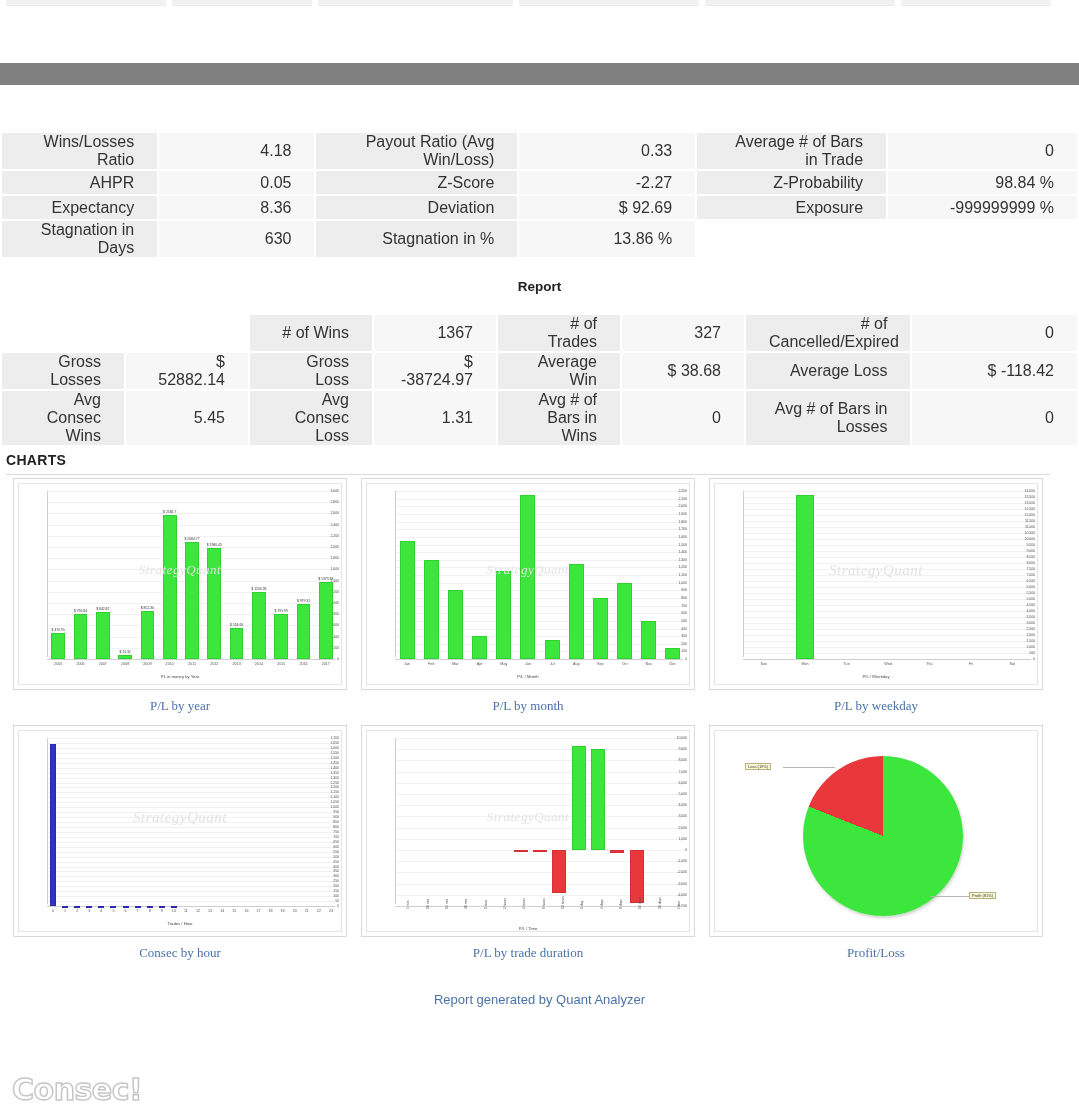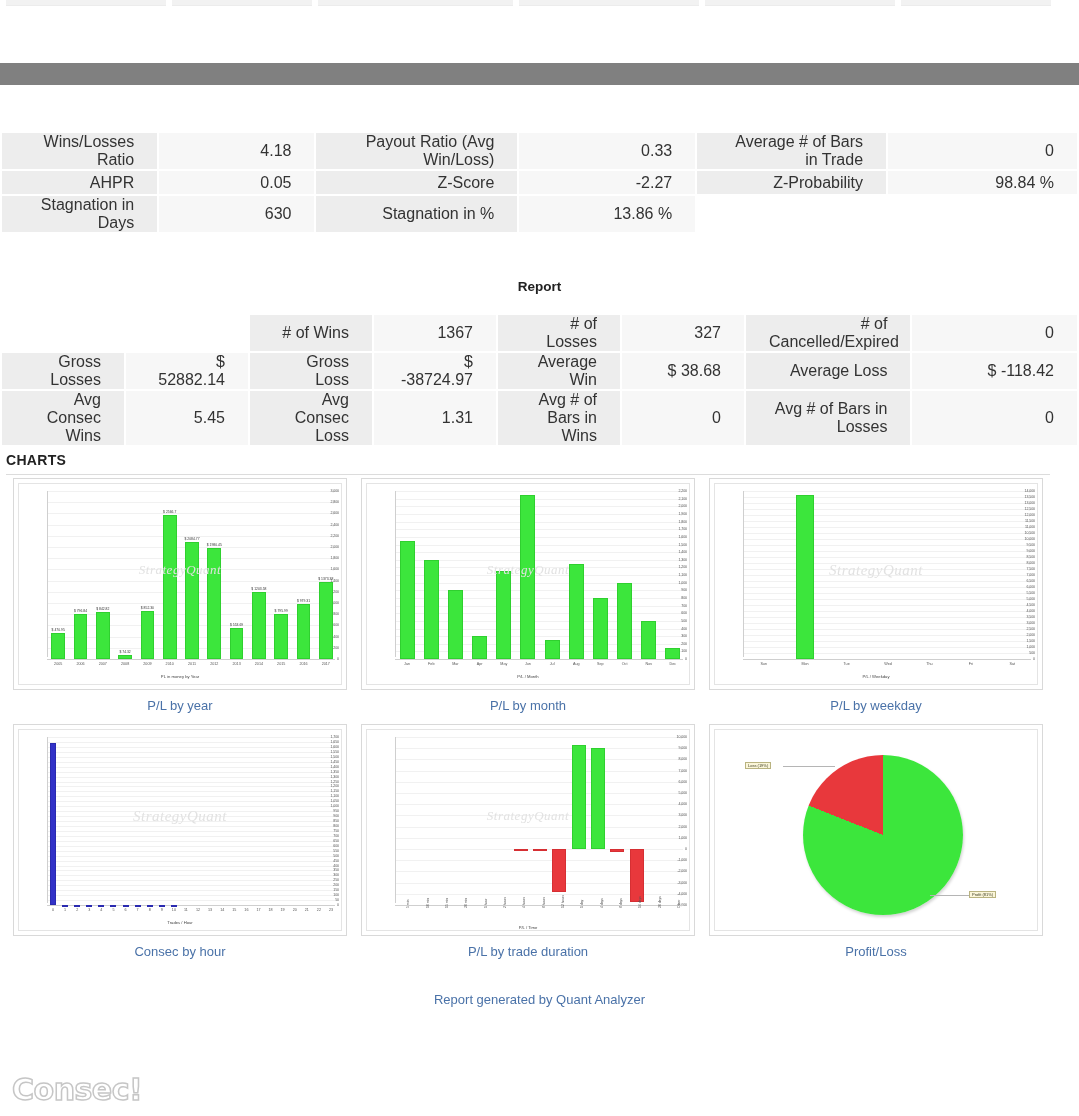--- a/index.html
+++ b/index.html
@@ -66,21 +66,21 @@
   .chart-box {
     width: 334px; height: 212px; margin: 2px auto 0 auto;
     border: 1px solid #d9d9d9; background: #fff; position: relative;
     box-shadow: 0 0 0 2px #fff inset;
   }
   .chart-inner {
     position: absolute; left: 4px; top: 4px; right: 4px; bottom: 4px;
     border: 1px solid #e4e4e4; background: #fff; overflow: hidden;
   }
   .chart-caption {
-    text-align: center; font-size: 13px; color: #4a72a8; margin-top: 8px;
+    text-align: center; font-size: 13px; color: #4a72a8; margin-top: 8px; font-family: Liberation Serif, serif;
   }
   .row2 { margin-top: 9px; }
 
   
   .plot { position: absolute; inset: 0; }
   .ylab {
     position: absolute; right: 2px; font-size: 3.6px; color: #555;
     transform: translateY(-50%); white-space: nowrap; letter-spacing: -0.1px;
   }
   .grid-line { position: absolute; left: 28px; right: 6px; border-top: 1px solid #f1f1f1; }
@@ -175,20 +175,28 @@
       </tr>
       <tr>
         <td class="lbl">AHPR</td>
         <td class="val">0.05</td>
         <td class="lbl">Z-Score</td>
         <td class="val">-2.27</td>
         <td class="lbl">Z-Probability</td>
         <td class="val">98.84 %</td>
       </tr>
       <tr>
+        <td class="lbl">Expectancy</td>
+        <td class="val">8.36</td>
+        <td class="lbl">Deviation</td>
+        <td class="val">$ 92.69</td>
+        <td class="lbl">Exposure</td>
+        <td class="val">-999999999 %</td>
+      </tr>
+      <tr>
         <td class="lbl">Stagnation in Days</td>
         <td class="val">630</td>
         <td class="lbl">Stagnation in %</td>
         <td class="val">13.86 %</td>
         <td class="blank"></td>
         <td class="blank"></td>
       </tr>
     </tbody>
   </table>
 </div>
@@ -206,21 +214,21 @@
         <col style="width:11.5%">
       <col style="width:15.5%">
         <col style="width:15.5%">
     </colgroup>
     <tbody>
       <tr>
         <td class="blank"></td>
         <td class="blank"></td>
         <td class="lbl"># of Wins</td>
         <td class="val">1367</td>
-        <td class="lbl"># of Losses</td>
+        <td class="lbl"># of Trades</td>
         <td class="val">327</td>
         <td class="lbl"># of Cancelled/Expired</td>
         <td class="val">0</td>
       </tr>
       <tr>
         <td class="lbl">Gross Losses</td>
         <td class="val">$ 52882.14</td>
         <td class="lbl">Gross Loss</td>
         <td class="val">$ -38724.97</td>
         <td class="lbl">Average Win</td>

